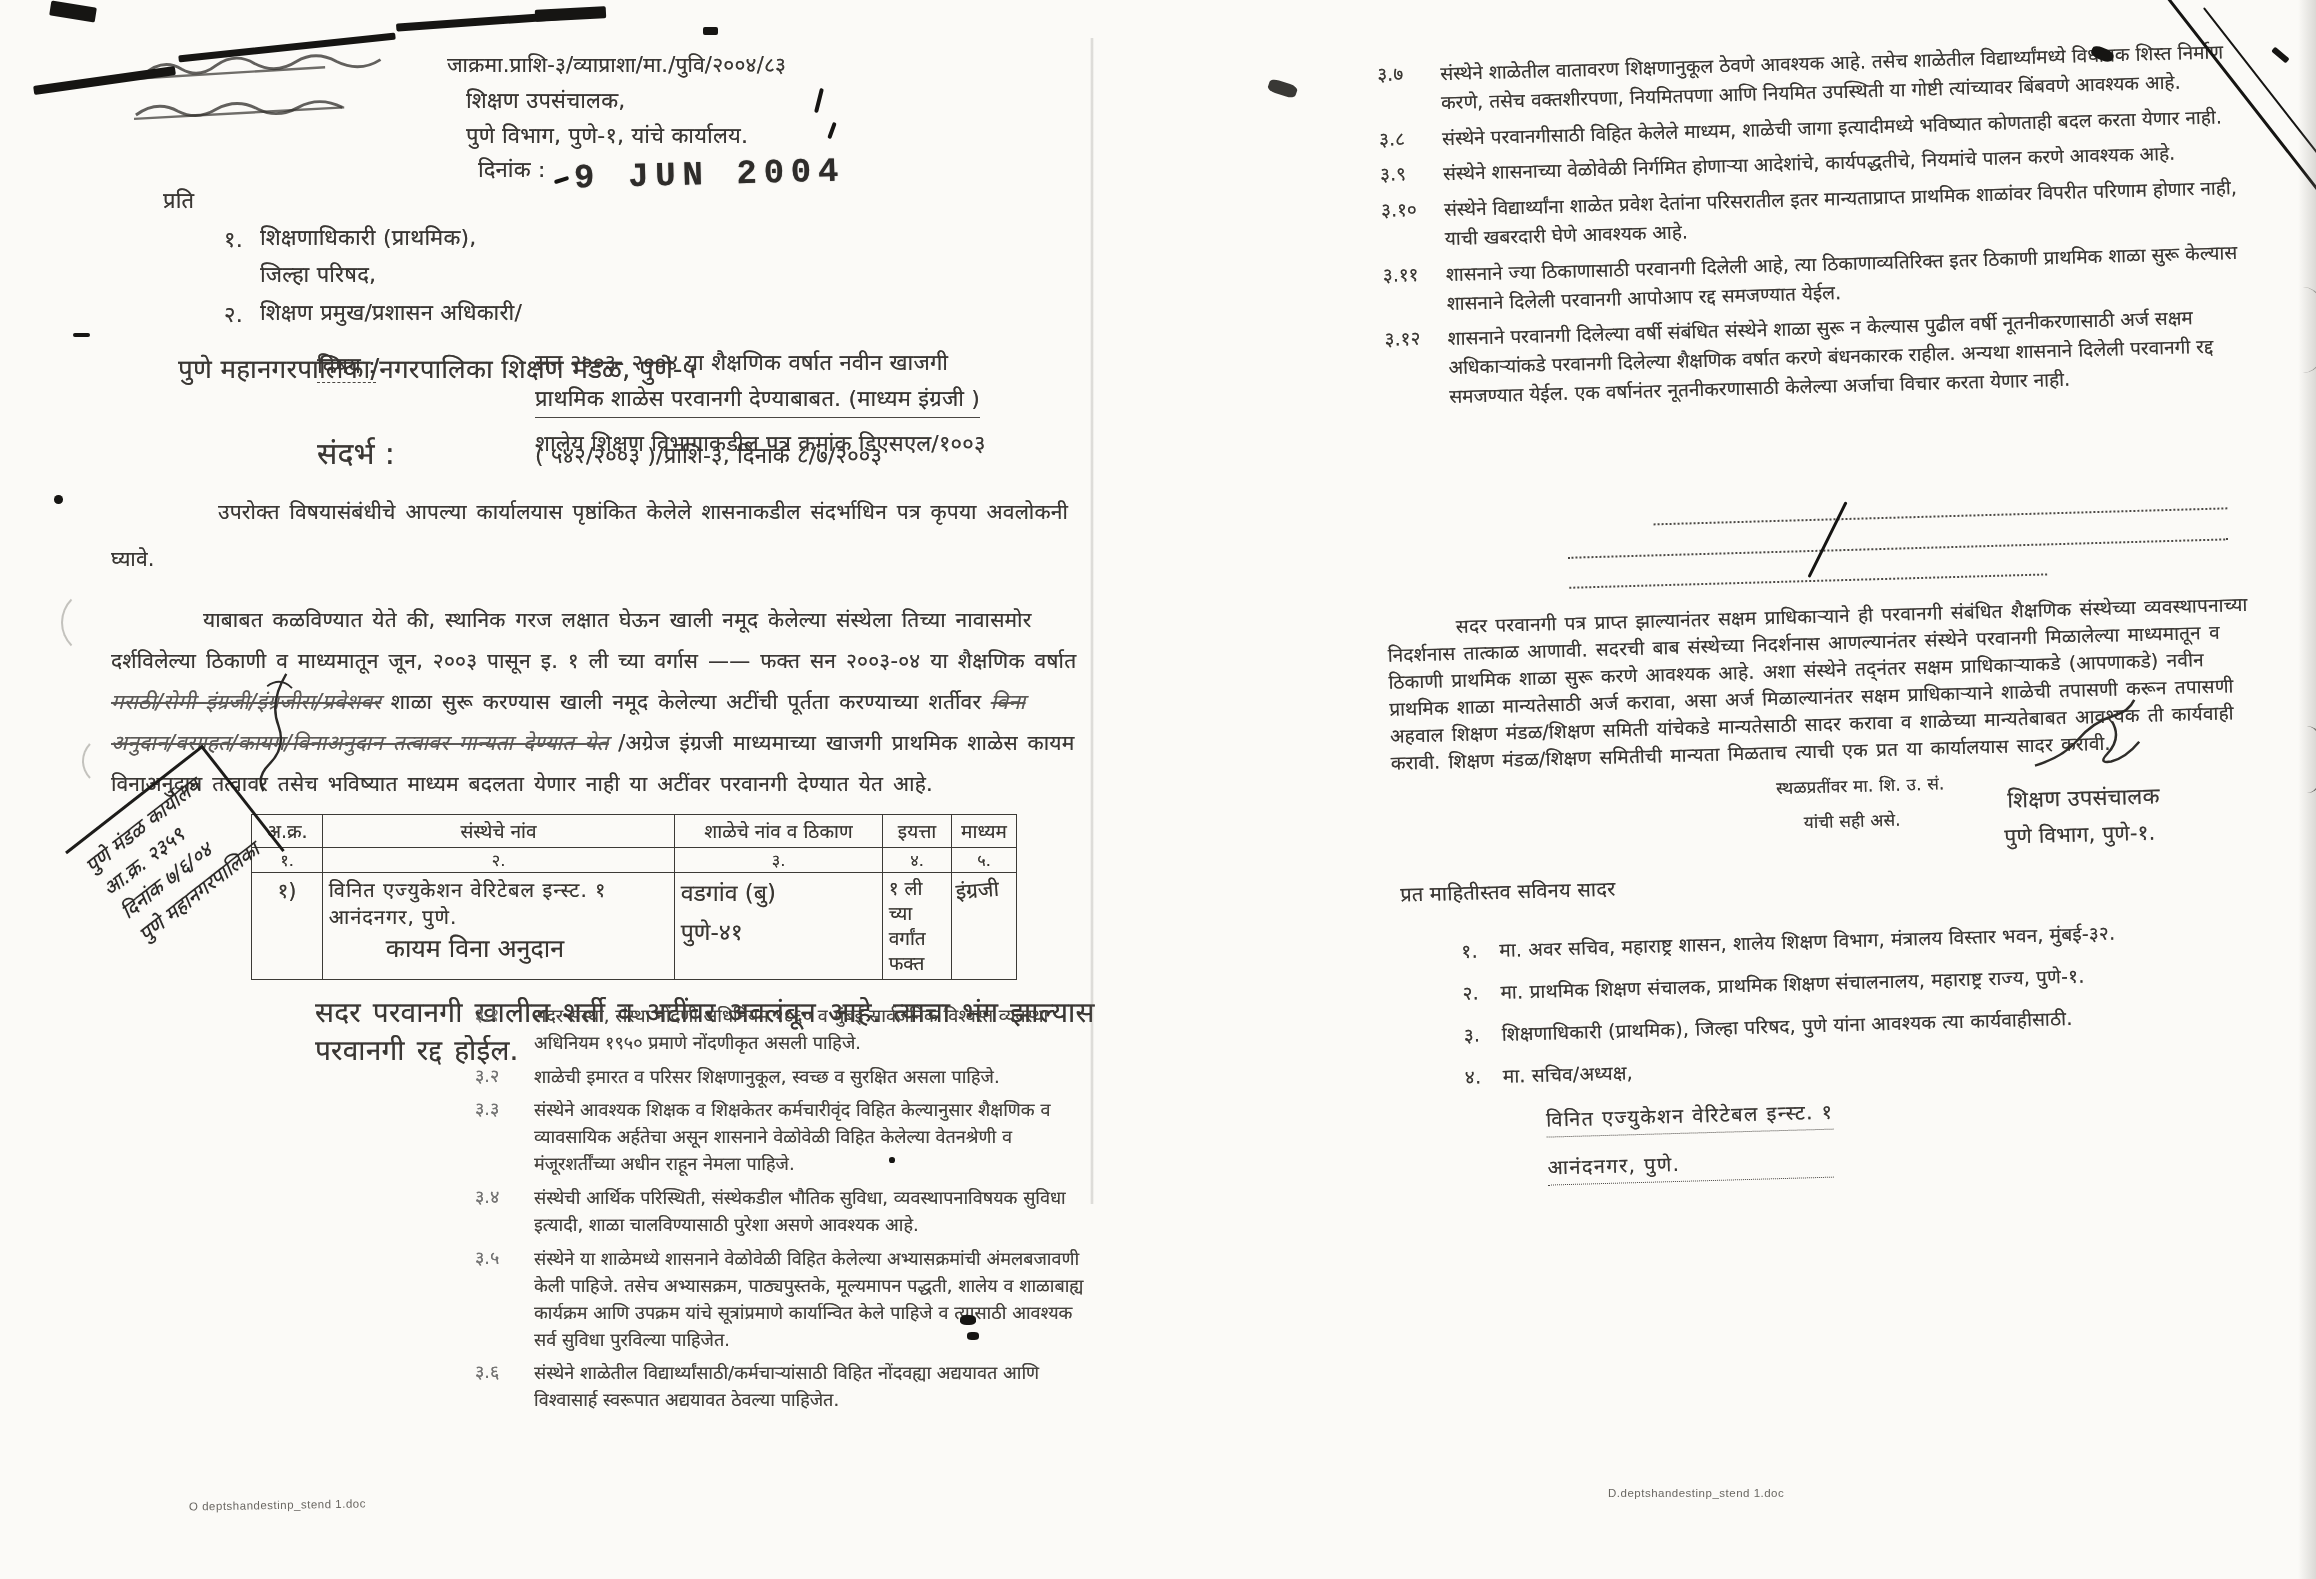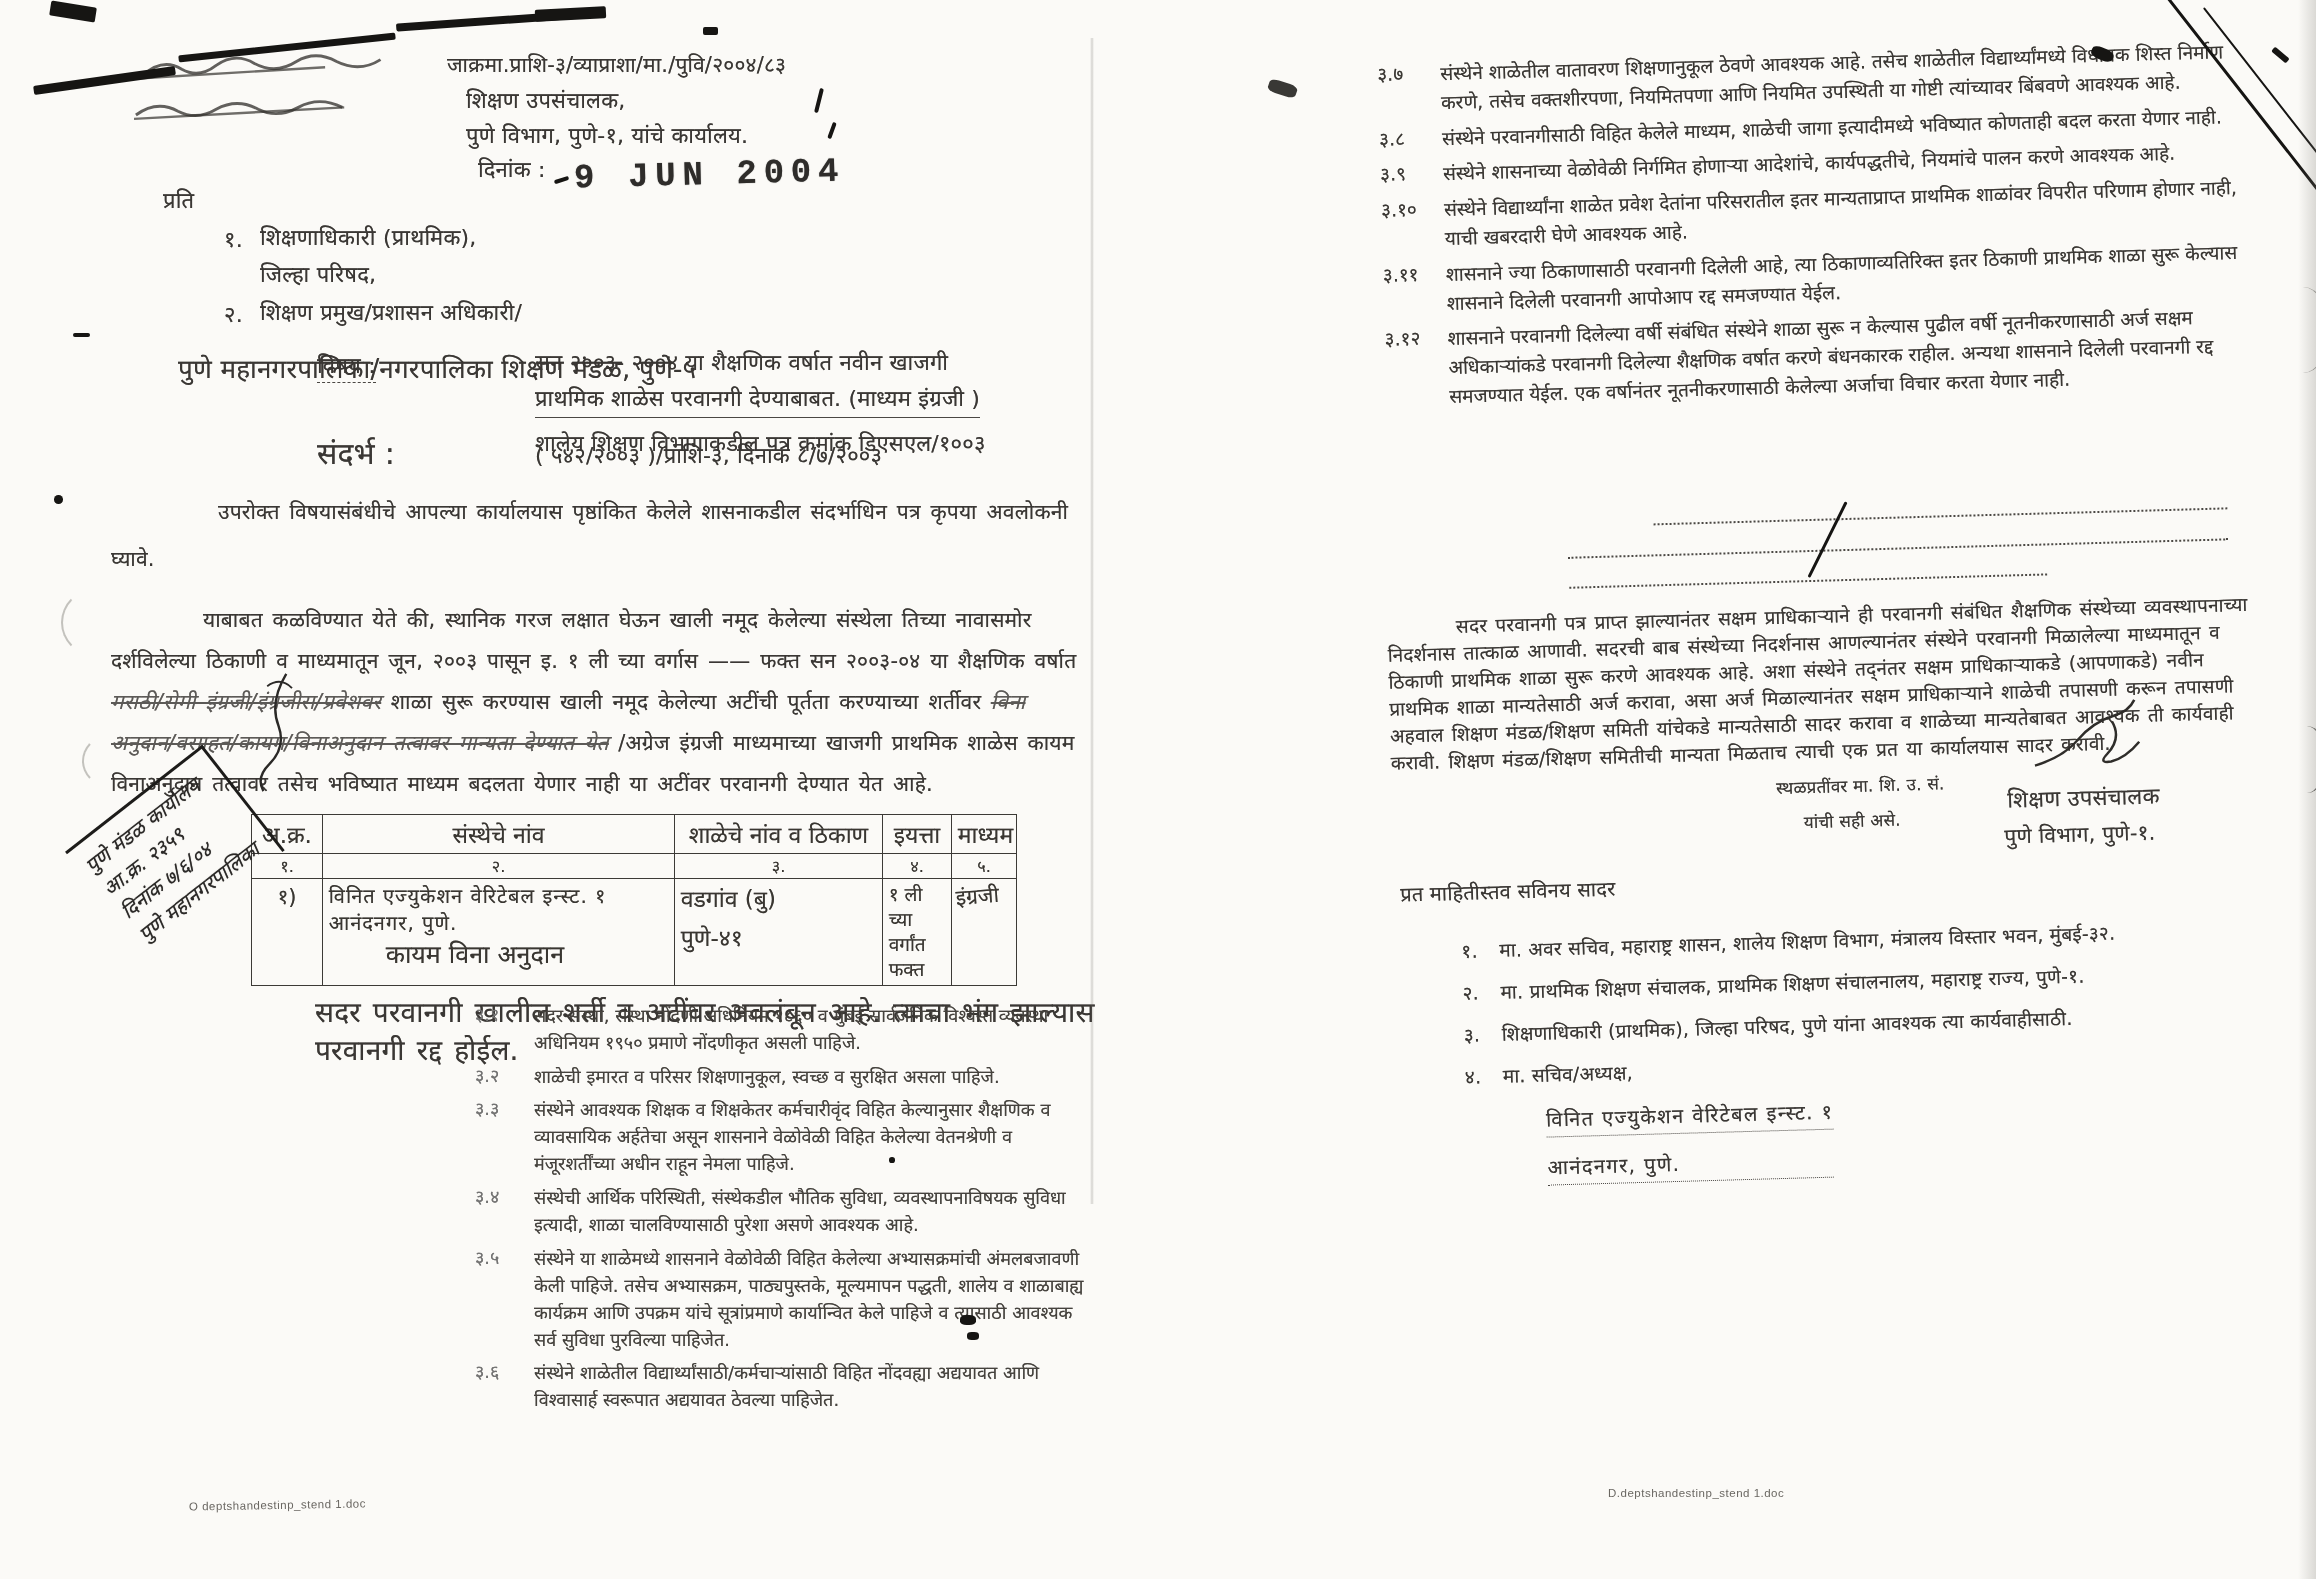--- a/index.html
+++ b/index.html
@@ -22,21 +22,21 @@
     font-weight:bold;
   }
   
   .lic-table{border-collapse:collapse;table-layout:fixed;}
   .lic-table td,.lic-table th{
     border:1.9px solid #3c3a36;padding:2.9px 5.7px;vertical-align:top;
     font-size:19px;color:#393631;text-shadow:0 0 0.6px rgba(40,38,35,.5);
     font-weight:normal;text-align:left;
   }
   .lic-table .numrow td{text-align:center;font-size:16.3px;padding:1px;}
-  .lic-table .hed{text-align:center;font-size:23px;}
+  .lic-table .hed{text-align:center;font-size:19px;}
   
   .cond{display:flex;margin-bottom:6.7px;}
   .cond .cnum{flex:none;text-shadow:0 0 0.6px rgba(40,38,35,.5);}
   .cond .ctext{flex:1;text-shadow:0 0 0.6px rgba(40,38,35,.5);}
   .p1cond .cnum{width:59px;font-size:18px;color:#737373;}
   .p1cond .ctext{font-size:18px;line-height:27px;color:#45423d;}
   .p2cond .cnum{width:63px;font-size:19px;color:#3a3733;}
   .p2cond .ctext{font-size:19px;line-height:29px;color:#3a3733;}
   .artifact{background:#161513;border-radius:1.9px;}
   .dotline{border-bottom:2.9px dotted #4b4844;}

